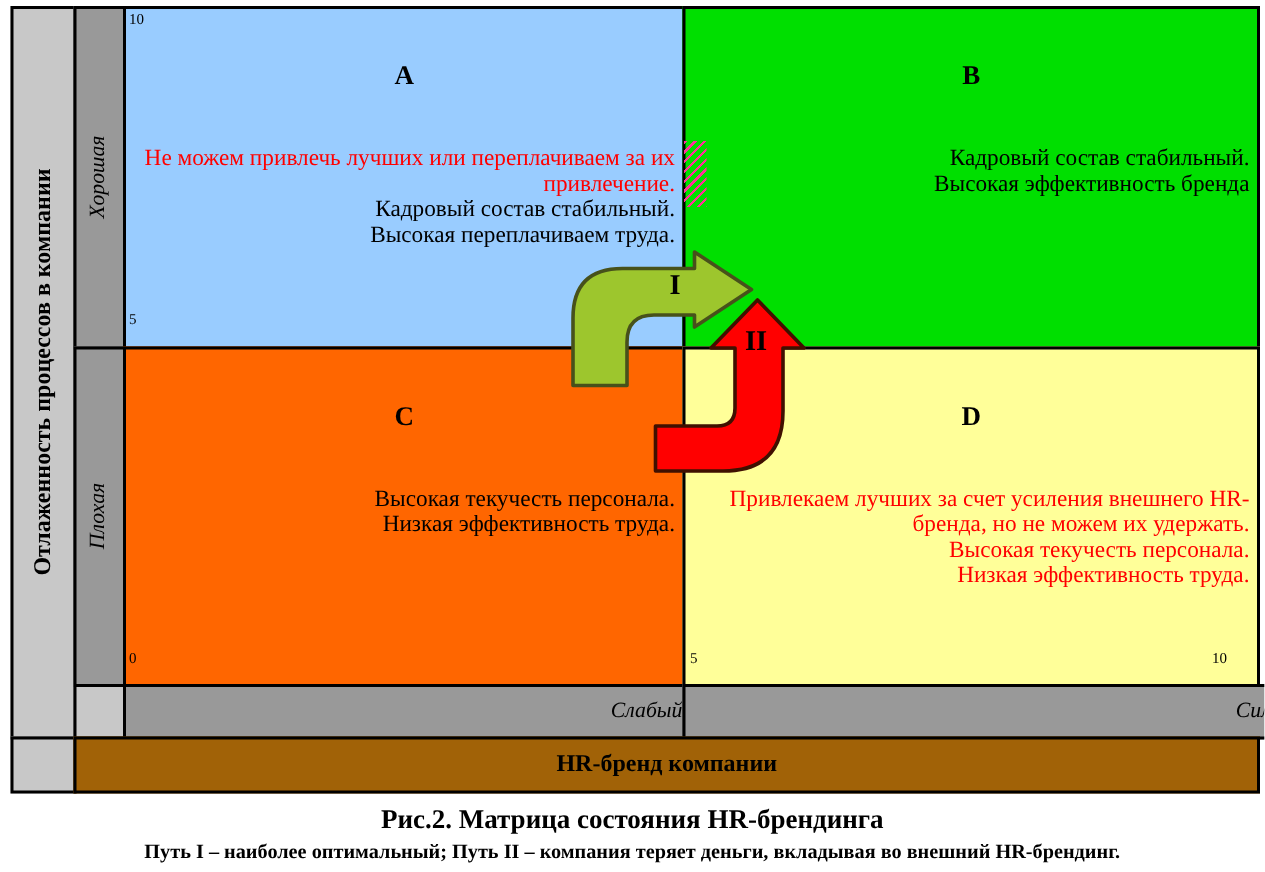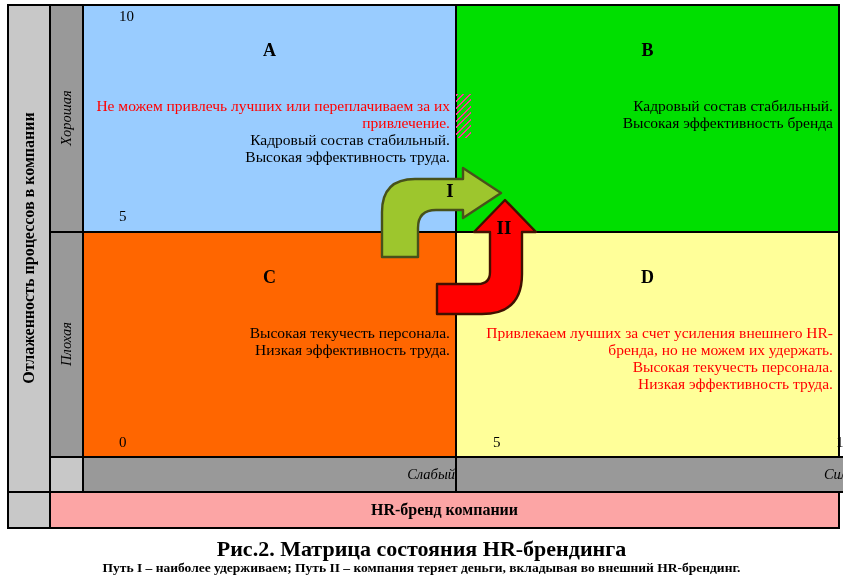--- a/index.html
+++ b/index.html
@@ -13,72 +13,72 @@
   #col1bot{left:7px;top:491px;width:44px;height:38px;background:#C8C8C8;}
   #col2good{left:49px;top:4px;width:35px;height:229px;background:#999999;}
   #col2bad{left:49px;top:231px;width:35px;height:227px;background:#999999;}
   #col2empty{left:49px;top:456px;width:35px;height:37px;background:#C8C8C8;}
   #qa{left:82px;top:4px;width:375px;height:229px;background:#99CCFF;}
   #qb{left:455px;top:4px;width:385px;height:229px;background:#00DF00;}
   #qc{left:82px;top:231px;width:375px;height:227px;background:#FF6600;}
   #qd{left:455px;top:231px;width:385px;height:227px;background:#FFFF99;}
   #weakcell{left:82px;top:456px;width:375px;height:37px;background:#999999;}
   #strongcell{left:455px;top:456px;width:425px;height:37px;background:#999999;}
-  #hrrow{left:49px;top:491px;width:791px;height:38px;background:#fca5a5;}
+  #hrrow{left:49px;top:491px;width:791px;height:38px;background:#a16207;}
 
   .rot{position:absolute;white-space:nowrap;transform:translate(-50%,-50%) rotate(-90deg);}
   .axis-title{font-weight:bold;font-size:16px;}
   .axis-sub{font-style:italic;font-size:14.5px;}
   .hcenter{position:absolute;left:0;width:100%;text-align:center;}
   .band-label{font-style:italic;font-size:14.5px;top:8px;text-align:right;}
   .hr-label{font-weight:bold;font-size:16px;top:8px;}
 
   .qletter{position:absolute;left:0;width:100%;top:34px;text-align:center;
            font-weight:bold;font-size:18px;}
   .qbody{position:absolute;left:0;width:100%;top:91px;text-align:right;
          font-size:15.5px;line-height:17px;padding:0 5px;box-sizing:border-box;}
   .red{color:#FF0000;}
 
-  .num{position:absolute;font-size:15px;margin-left:33px;}
+  .num{position:absolute;font-size:10px;}
   #num-y10{left:86px;top:8px;}
   #num-y5{left:86px;top:208px;}
   #num-0{left:86px;top:434px;}
   #num-x5{left:460px;top:434px;}
   #num-x10{left:770px;top:434px;width:48px;text-align:right;}
 
   #hatch{position:absolute;left:456px;top:94px;width:15px;height:44px;
     background:repeating-linear-gradient(135deg,#FF3399 0px,#FF3399 1.6px,rgba(0,0,0,0) 1.6px,rgba(0,0,0,0) 4.6px);}
 
   #arrows{position:absolute;left:0;top:0;width:843px;height:581px;pointer-events:none;}
   .arrow-label{position:absolute;font-weight:bold;font-size:19px;text-align:center;}
   #label-path1{left:440px;top:180px;width:20px;}
   #label-path2{left:488px;top:217px;width:32px;}
 
   #caption-title{position:absolute;left:0;top:536px;width:100%;text-align:center;
-    font-weight:bold;font-size:22px;}
+    font-weight:bold;font-size:18px;}
   #caption-note{position:absolute;left:0;top:560px;width:100%;text-align:center;
     font-weight:bold;font-size:13.5px;}
 </style>
 </head>
 <body>
 
 <div id="stage">
 
   <div class="cell" id="col1main"></div>
   <div class="cell" id="col1bot"></div>
   <div class="cell" id="col2good"></div>
   <div class="cell" id="col2bad"></div>
   <div class="cell" id="col2empty"></div>
 
   <div class="cell" id="qa">
     <div class="qletter">A</div>
     <div class="qbody">
       <div class="red">Не можем привлечь лучших или переплачиваем за их привлечение.</div>
       <div>Кадровый состав стабильный.</div>
-      <div>Высокая эффективность труда.</div>
+      <div>Высокая переплачиваем труда.</div>
     </div>
   </div>
   <div class="cell" id="qb">
     <div class="qletter">B</div>
     <div class="qbody">
       <div>Кадровый состав стабильный.</div>
       <div>Высокая эффективность бренда</div>
     </div>
   </div>
   <div class="cell" id="qc">
@@ -120,15 +120,15 @@
   <div id="hatch"></div>
 
   <svg id="arrows" viewBox="0 0 843 581" xmlns="http://www.w3.org/2000/svg">
     <path d="M382,257 L382,212 Q382,179 415,179 L463,179 L463,168 L501,193 L463,218 L463,210 L436,210 Q418,210 418,228 L418,257 Z" fill="#9DC62D" stroke="#47511B" stroke-width="2.4" stroke-linejoin="round"></path>
     <path d="M437,284 L478,284 Q490,284 490,272 L490,232 L474,232 L505,200 L536,232 L522,232 L522,274 Q522,314 482,314 L437,314 Z" fill="#FF0000" stroke="#401000" stroke-width="2.4" stroke-linejoin="round"></path>
   </svg>
   <div class="arrow-label" id="label-path1">I</div>
   <div class="arrow-label" id="label-path2">II</div>
 
   <div id="caption-title">Рис.2. Матрица состояния HR-брендинга</div>
-  <div id="caption-note">Путь I – наиболее удерживаем; Путь II – компания теряет деньги, вкладывая во внешний HR-брендинг.</div>
+  <div id="caption-note">Путь I – наиболее оптимальный; Путь II – компания теряет деньги, вкладывая во внешний HR-брендинг.</div>
 
 </div>
 
 </body></html>

